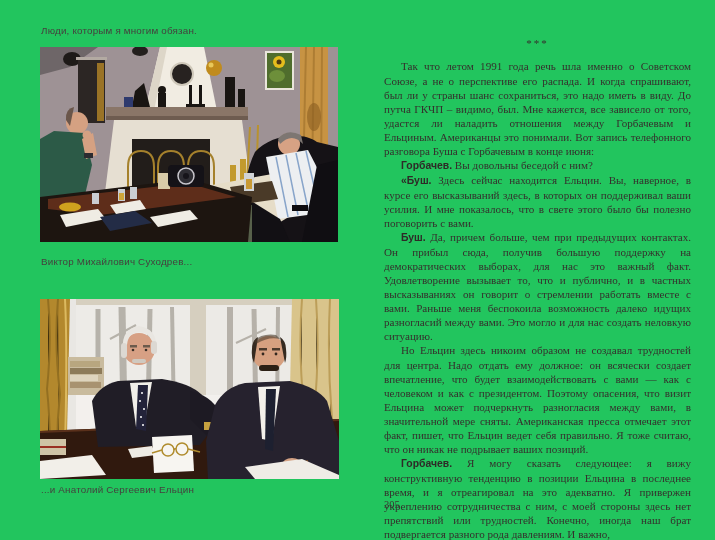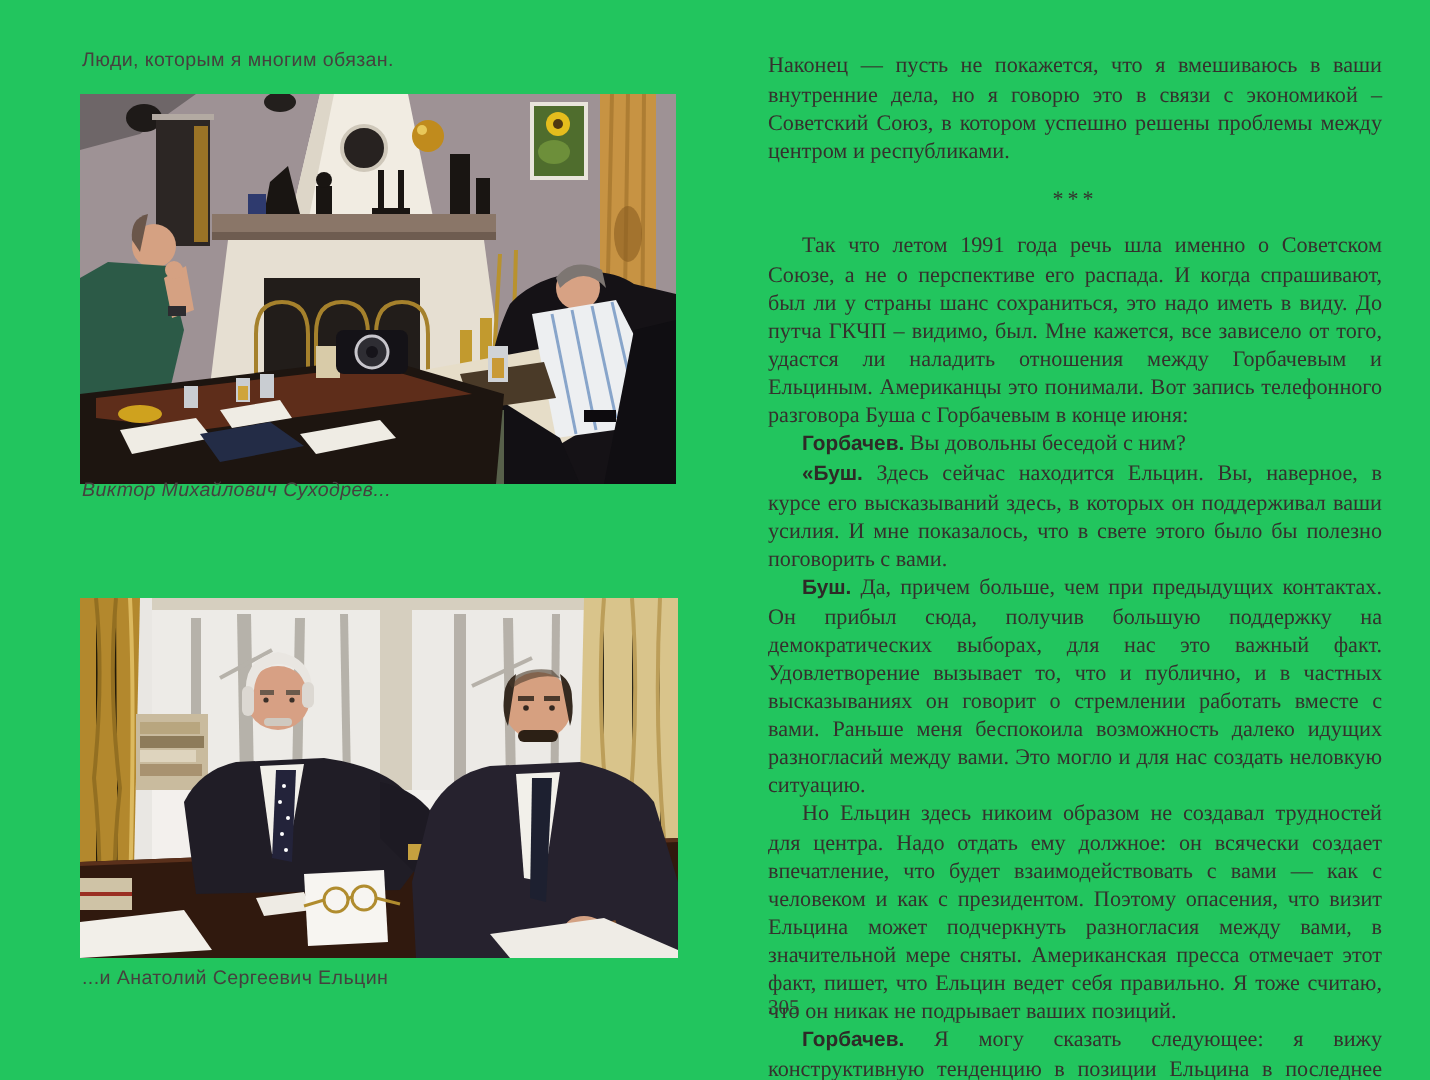--- a/index.html
+++ b/index.html
@@ -8,21 +8,21 @@
     background:#22c55e; overflow:hidden;
     font-family:"Liberation Serif", serif;
   }
   
   .caption {
     position:absolute; left:41px;
     font-family:"Liberation Sans", sans-serif;
     font-size:9.8px; letter-spacing:.2px; color:#45413e;
   }
   .header-caption { top:25px; }
-  .caption-photo1 { top:240px;font-style:italic; }
+  .caption-photo1 { top:256px; }
   .caption-photo2 { top:484px; }
   .photo { position:absolute; left:40px; margin:0; padding:0; line-height:0; }
   .photo1 { top:47px;  width:298px; height:195px; }
   .photo2 { top:299px; width:299px; height:180px; }
   .photo svg { width:100%; height:100%; display:block; }
   
   .text-block {
     position:absolute; left:384px; top:26px; width:307px;
     font-size:11.1px; line-height:14px; color:#35312d;
     text-align:justify;
@@ -248,21 +248,20 @@
         <path d="M134,151 Q135,149 136,150"></path>
         <line x1="148" y1="150" x2="160" y2="153"></line>
         <line x1="122" y1="151" x2="112" y2="154"></line>
       </g>
     </svg>
   </figure>
 
   <div class="caption caption-photo2">...и Анатолий Сергеевич Ельцин</div>
 
   <div class="text-block">
-    <p class="para no-indent"><b></b><span>Наконец — пусть не покажется, что я вмешиваюсь в ваши внутренние дела, но я говорю это в связи с экономикой – Советский Союз, в котором успешно решены проблемы между центром и республиками.</span></p>
 
     <div class="divider">***</div>
 
     <p class="para"><b></b><span>Так что летом 1991 года речь шла именно о Советском Союзе, а не о перспективе его распада. И когда спрашивают, был ли у страны шанс сохраниться, это надо иметь в виду. До путча ГКЧП – видимо, был. Мне кажется, все зависело от того, удастся ли наладить отношения между Горбачевым и Ельциным. Американцы это понимали. Вот запись телефонного разговора Буша с Горбачевым в конце июня:</span></p>
     <p class="para"><b>Горбачев.</b><span> Вы довольны беседой с ним?</span></p>
     <p class="para"><b>«Буш.</b><span> Здесь сейчас находится Ельцин. Вы, наверное, в курсе его высказываний здесь, в которых он поддерживал ваши усилия. И мне показалось, что в свете этого было бы полезно поговорить с вами.</span></p>
     <p class="para"><b>Буш.</b><span> Да, причем больше, чем при предыдущих контактах. Он прибыл сюда, получив большую поддержку на демократических выборах, для нас это важный факт. Удовлетворение вызывает то, что и публично, и в частных высказываниях он говорит о стремлении работать вместе с вами. Раньше меня беспокоила возможность далеко идущих разногласий между вами. Это могло и для нас создать неловкую ситуацию.</span></p>
     <p class="para"><b></b><span>Но Ельцин здесь никоим образом не создавал трудностей для центра. Надо отдать ему должное: он всячески создает впечатление, что будет взаимодействовать с вами — как с человеком и как с президентом. Поэтому опасения, что визит Ельцина может подчеркнуть разногласия между вами, в значительной мере сняты. Американская пресса отмечает этот факт, пишет, что Ельцин ведет себя правильно. Я тоже считаю, что он никак не подрывает ваших позиций.</span></p>
     <p class="para"><b>Горбачев.</b><span> Я могу сказать следующее: я вижу конструктивную тенденцию в позиции Ельцина в последнее время, и я отреагировал на это адекватно. Я привержен укреплению сотрудничества с ним, с моей стороны здесь нет препятствий или трудностей. Конечно, иногда наш брат подвергается разного рода давлениям. И важно,</span></p>
   </div>

